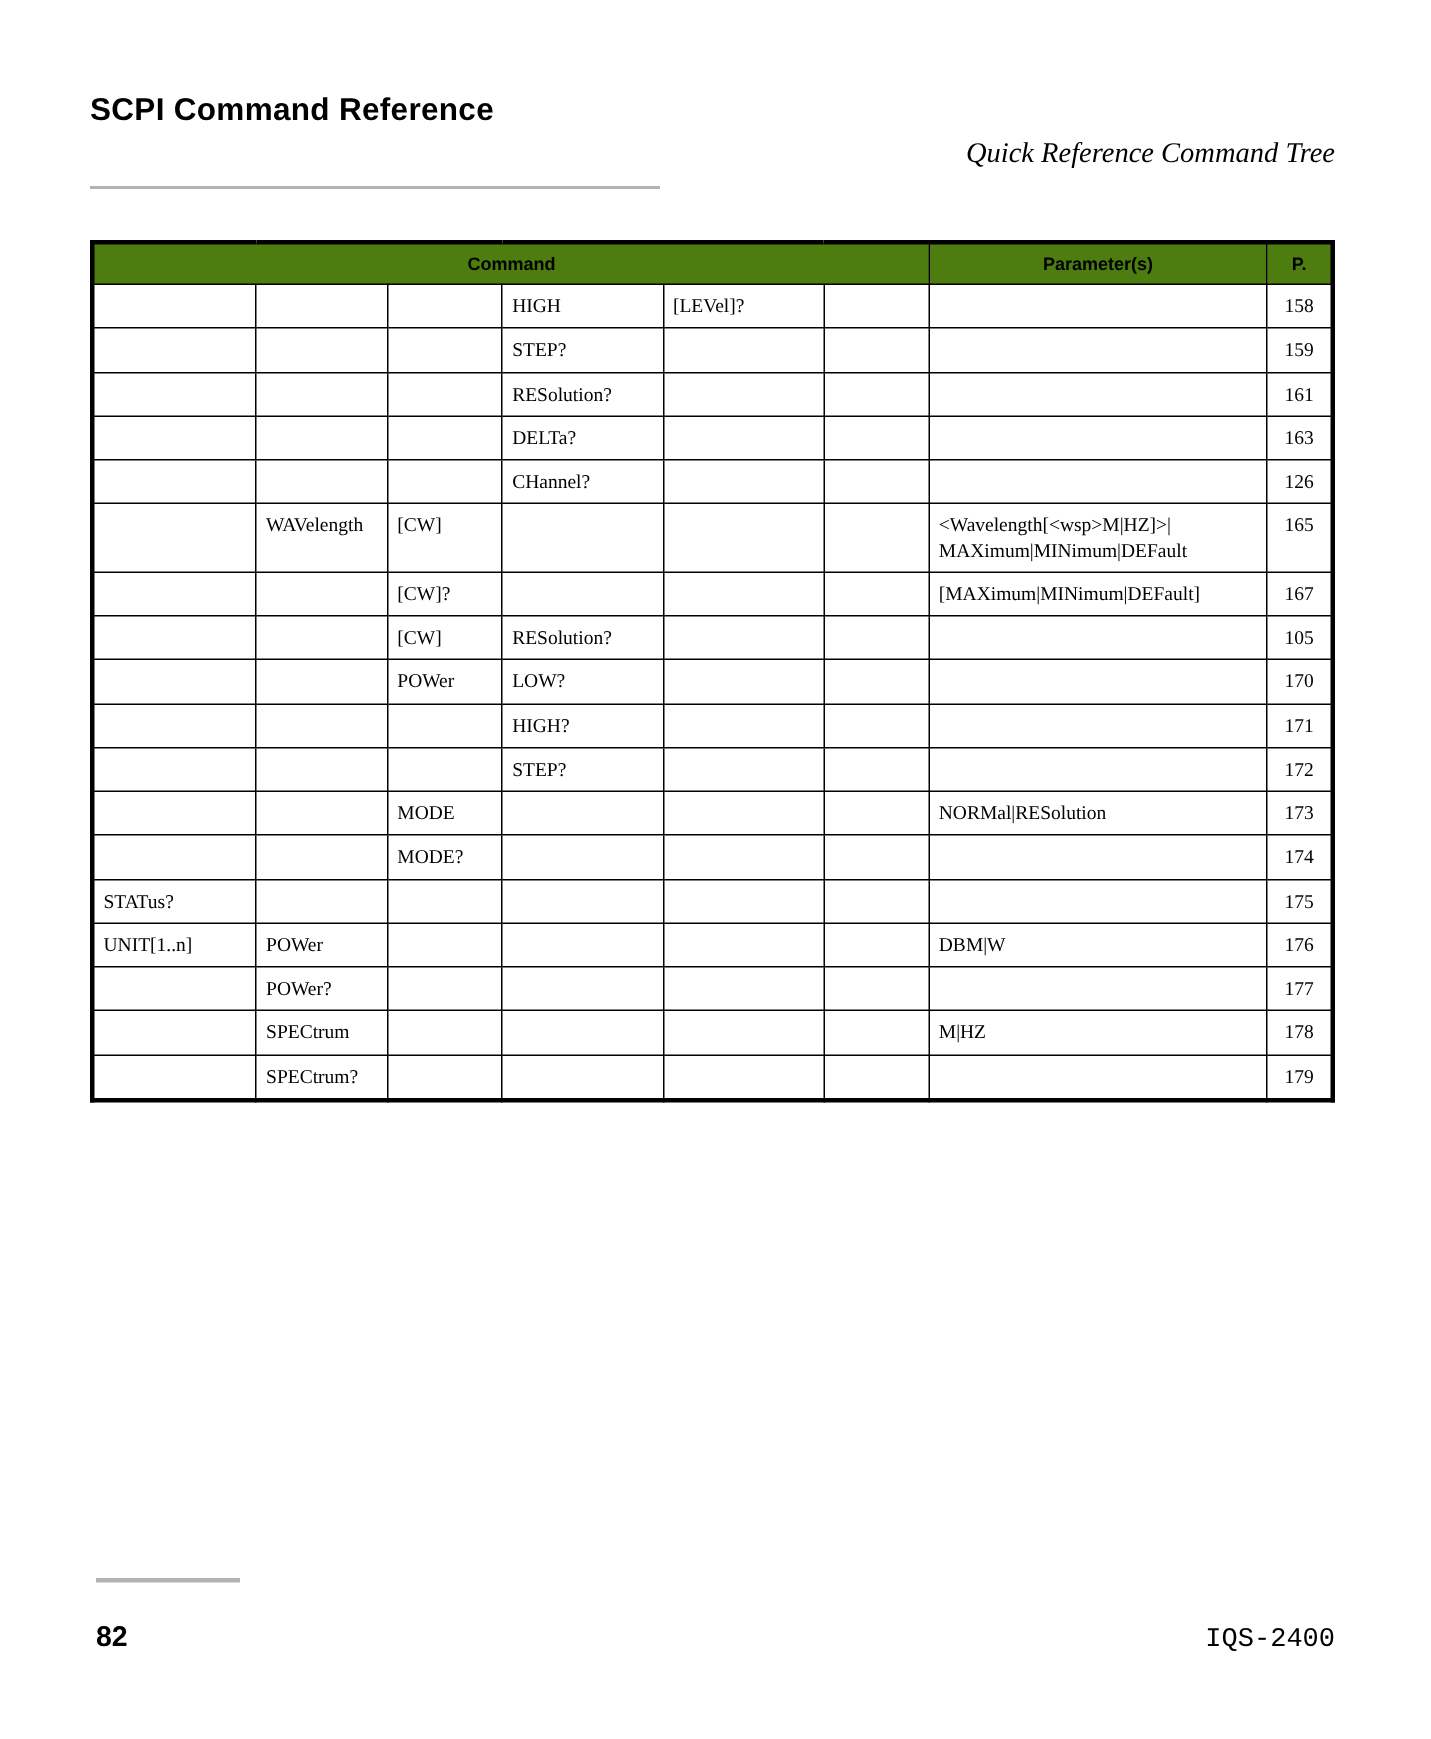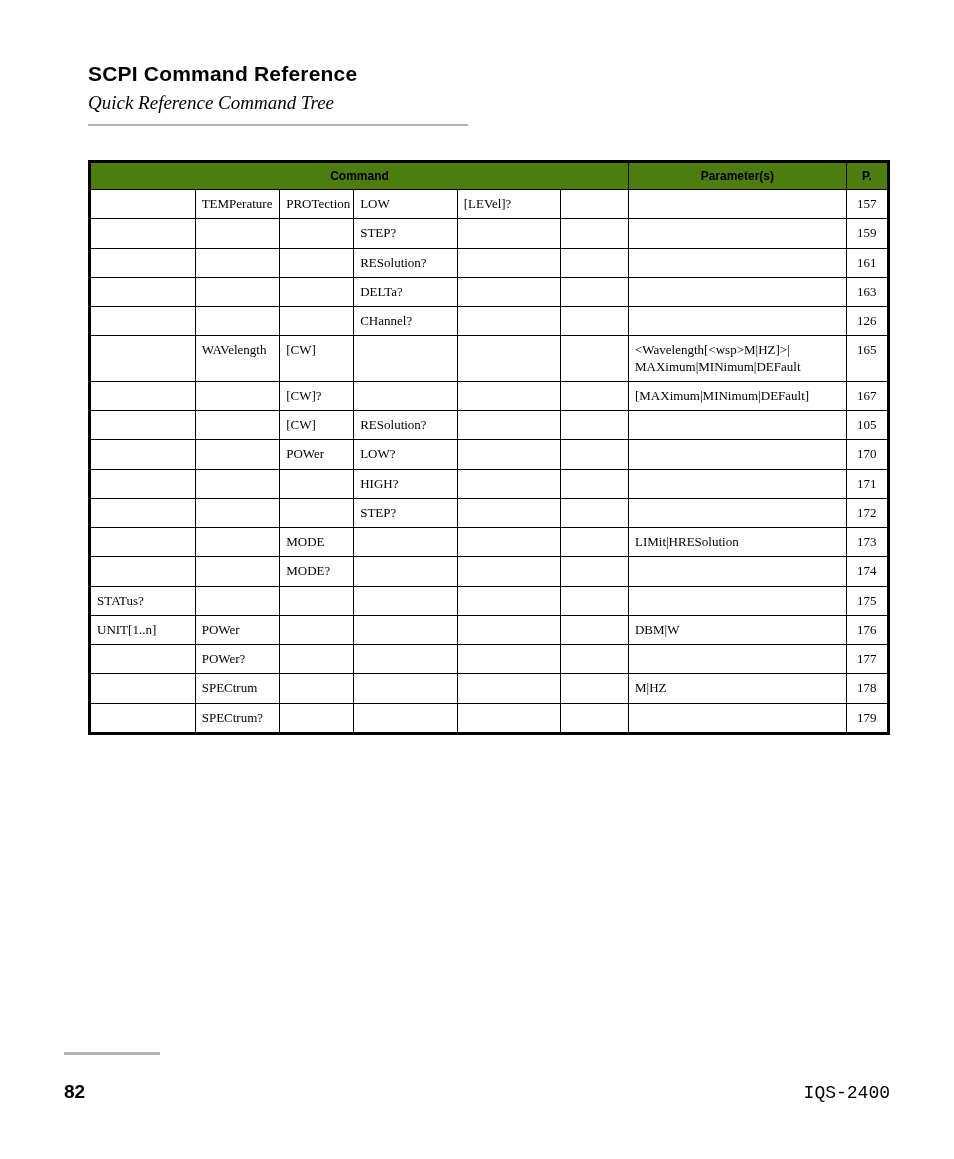--- a/index.html
+++ b/index.html
@@ -1,19 +1,19 @@
 <!DOCTYPE html>
 <html><head>
 <meta charset="utf-8">
 <style>
   html,body{margin:0;padding:0;background:#fff;color:#000;}
   body{width:954px;min-height:1159px;position:relative;font-family:"Times New Roman",Times,serif;}
-  .page{padding:62px 64px 0 88px;}
+  .page{padding:62px 64px 0 60px;}
   h1.title{font-family:Verdana,Arial,Helvetica,sans-serif;font-weight:700;font-size:21px;margin:0 0 6px 0;letter-spacing:0.2px;}
-  .subtitle{font-style:italic;font-size:19px;margin:0 0 10px 0;}
+  .subtitle{font-style:italic;font-size:19px;margin:0 0 10px 0;text-align:right;}
   .rule{height:2px;width:380px;background:#b3b3b3;margin:0 0 34px 0;}
   table.ref{border-collapse:collapse;width:100%;table-layout:fixed;border:3px solid #000;}
   table.ref th{background:#4d7c0f;font-family:Verdana,Arial,Helvetica,sans-serif;font-weight:700;font-size:12px;border:1px solid #000;padding:6px 4px;text-align:center;}
   table.ref td{border:1px solid #000;font-size:13px;padding:6px 6px;vertical-align:top;line-height:1.25;}
   table.ref td.page-col{text-align:center;}
   table.ref colgroup .c1{width:100px;}
   table.ref colgroup .c2{width:80px;}
   table.ref colgroup .c3{width:70px;}
   table.ref colgroup .c4{width:98px;}
   table.ref colgroup .c5{width:98px;}
@@ -48,27 +48,27 @@
     <thead>
       <tr>
         <th colspan="6">Command</th>
         <th>Parameter(s)</th>
         <th>P.</th>
       </tr>
     </thead>
     <tbody id="tbody">
         <tr>
           <td></td>
-          <td>TEMPerature</td>
-          <td>PROTection</td>
-          <td>LOW</td>
+          <td></td>
+          <td></td>
+          <td>HIGH</td>
           <td>[LEVel]?</td>
           <td></td>
           <td></td>
-          <td class="page-col">157</td>
+          <td class="page-col">158</td>
         </tr>
         <tr>
           <td></td>
           <td></td>
           <td></td>
           <td>STEP?</td>
           <td></td>
           <td></td>
           <td></td>
           <td class="page-col">159</td>
@@ -163,21 +163,21 @@
           <td></td>
           <td class="page-col">172</td>
         </tr>
         <tr>
           <td></td>
           <td></td>
           <td>MODE</td>
           <td></td>
           <td></td>
           <td></td>
-          <td>LIMit|HRESolution</td>
+          <td>NORMal|RESolution</td>
           <td class="page-col">173</td>
         </tr>
         <tr>
           <td></td>
           <td></td>
           <td>MODE?</td>
           <td></td>
           <td></td>
           <td></td>
           <td></td>

